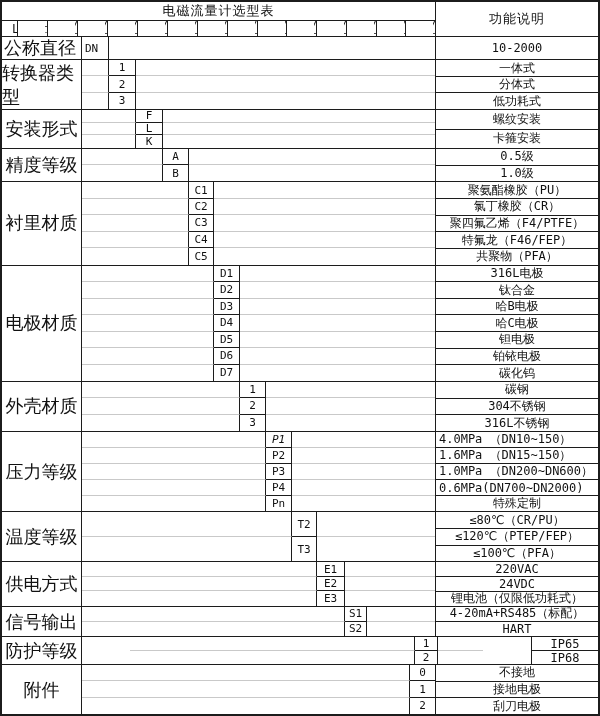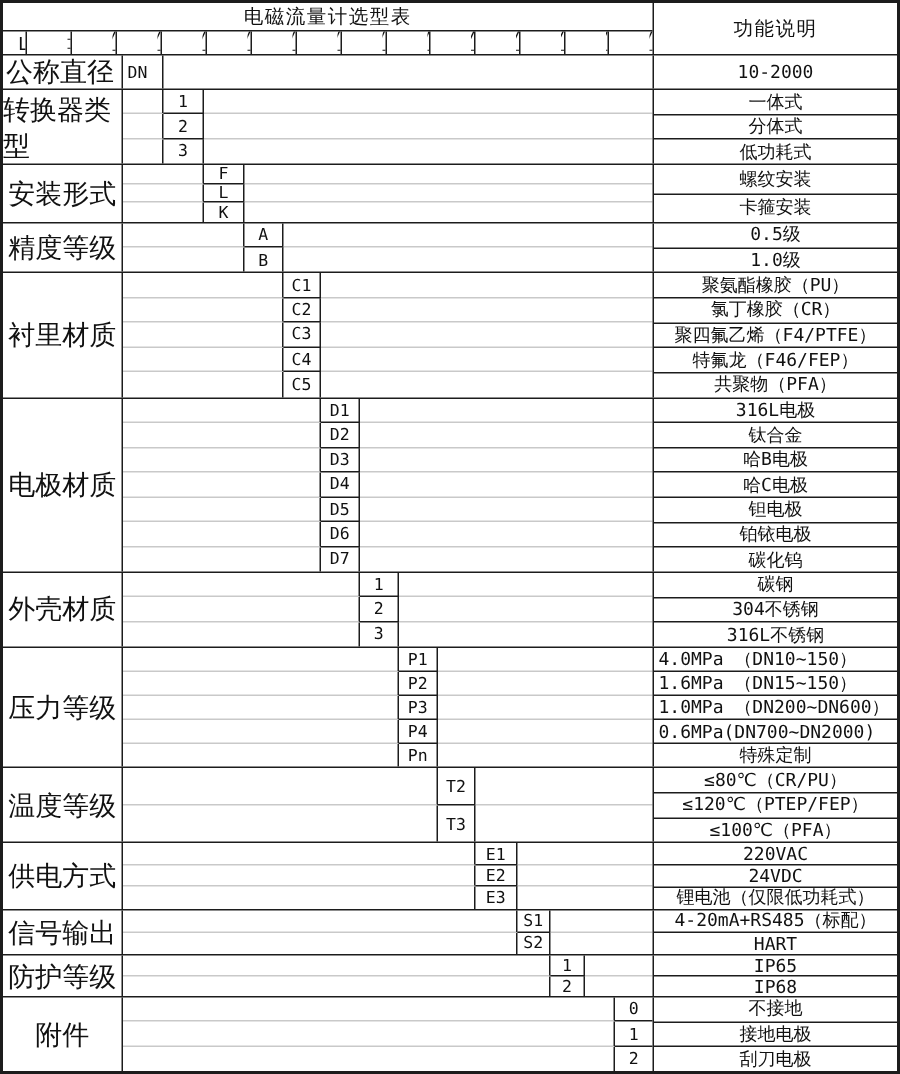--- a/index.html
+++ b/index.html
@@ -257,21 +257,21 @@
         <div class="func">碳钢</div>
         <div class="func">304不锈钢</div>
         <div class="func last">316L不锈钢</div>
       </div>
     </div>
   <div class="group" style="flex-grow: 5;">
       <div class="lbl">压力等级</div>
       <div class="codes">
         <div class="crow">
           <div class="gap gl" style="width: 184px;"></div>
-          <div class="code" style="width: 26px;">P1</div>
+          <div class="code" style="width: 26px; font-style: italic;">P1</div>
           <div class="gap" style="flex: 1 1 0%;"></div>
         </div>
         <div class="crow">
           <div class="gap gl" style="width: 184px;"></div>
           <div class="code" style="width: 26px;">P2</div>
           <div class="gap" style="flex: 1 1 0%;"></div>
         </div>
         <div class="crow">
           <div class="gap gl" style="width: 184px;"></div>
           <div class="code" style="width: 26px;">P3</div>
@@ -353,21 +353,21 @@
           <div class="gap gl last" style="width: 263px;"></div>
           <div class="code last" style="width: 22px;">S2</div>
           <div class="gap last" style="flex: 1 1 0%;"></div>
         </div>
       </div>
       <div class="funcs">
         <div class="func">4-20mA+RS485（标配）</div>
         <div class="func last">HART</div>
       </div>
     </div>
-  <div class="group" style="flex-grow: 2;">
+  <div class="group" style="flex-grow: 2; gap: 48px;">
       <div class="lbl">防护等级</div>
       <div class="codes">
         <div class="crow">
           <div class="gap gl" style="width: 285px;"></div>
           <div class="code" style="width: 23px;">1</div>
           <div class="gap" style="flex: 1 1 0%;"></div>
         </div>
         <div class="crow">
           <div class="gap gl last" style="width: 285px;"></div>
           <div class="code last" style="width: 23px;">2</div>

